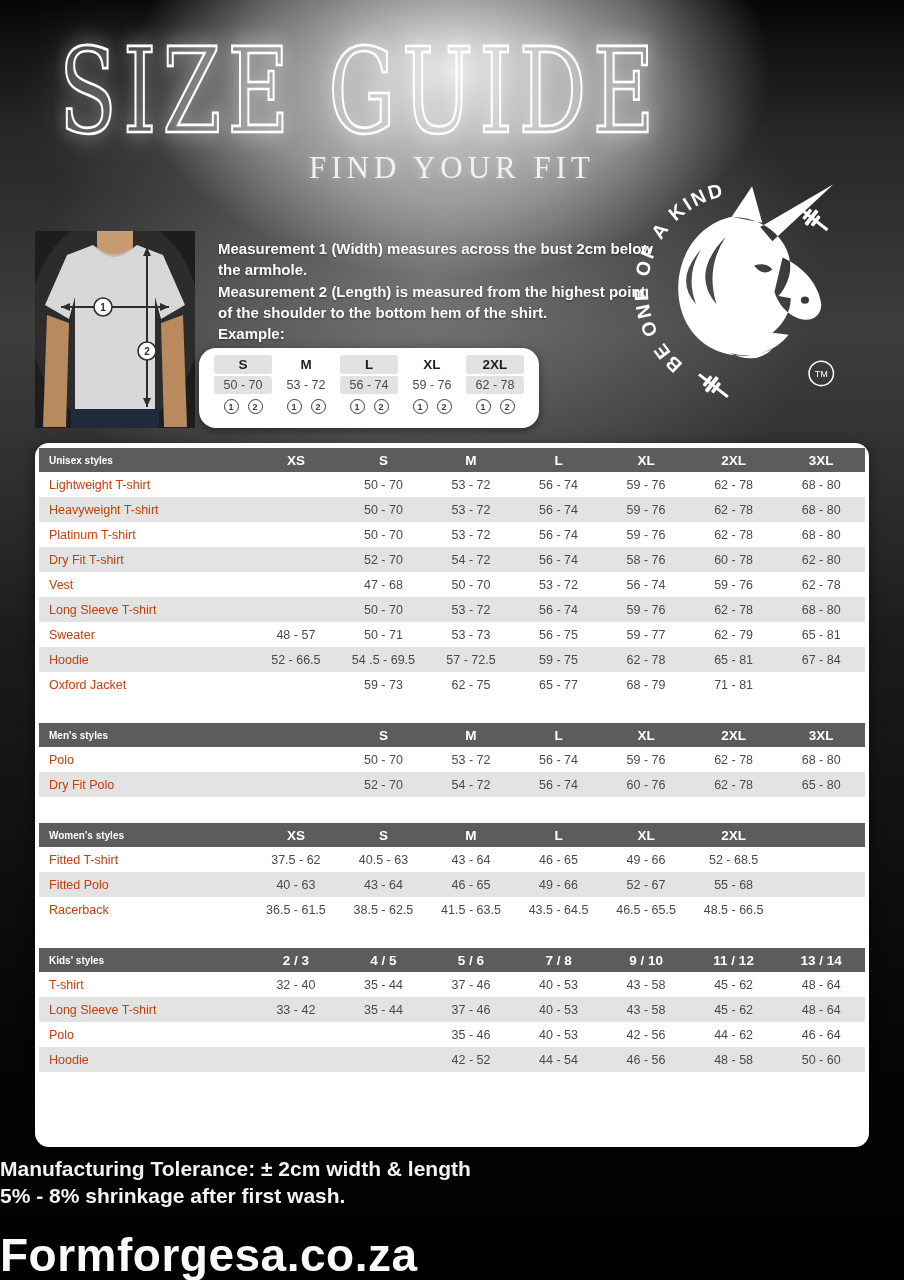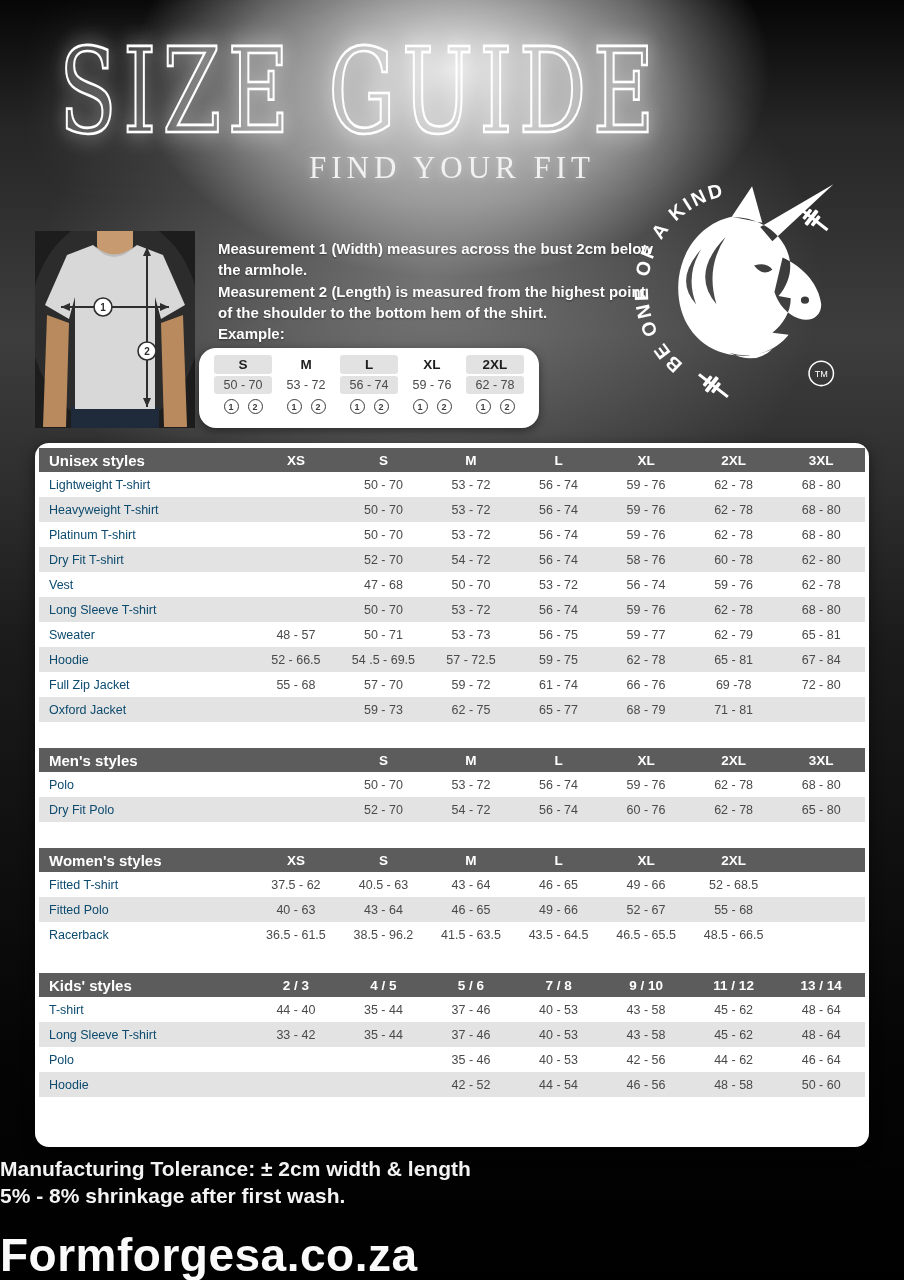--- a/index.html
+++ b/index.html
@@ -79,25 +79,25 @@
     background:#fff; border-radius:14px; padding:5px 4px 12px;
     box-shadow:0 4px 14px rgba(0,0,0,0.5);
     overflow:hidden;
   }
   .size-table { width:100%; border-collapse:collapse; table-layout:fixed; }
   .size-table + .size-table { margin-top:26px; }
   .size-table thead th {
     background:#5c5c5c; color:#fff; height:24px; font-size:13.5px; font-weight:bold;
     text-align:center; padding:0;
   }
-  .size-table th.t-title { text-align:left; padding-left:10px; font-size:15px; }
+  .size-table th.t-title { text-align:left; padding-left:10px; font-size:10px; }
   .size-table tbody td {
     height:25px; font-size:12.5px; color:#4a4a4a; text-align:center; padding:0;
   }
-  .size-table td.t-label { text-align:left; padding-left:10px; color:#0c4a6e; }
+  .size-table td.t-label { text-align:left; padding-left:10px; color:#c2410c; }
   .size-table tbody tr:nth-child(even) { background:#e3e3e3; }
 
   
   .footer { position:absolute; top:1154px; left:0; right:7px; }
   .footer .f-line { margin:3px 0; font-size:21px; font-weight:bold; color:#f3f3f3; }
   .footer .f-site { margin:20px 0 0; font-size:46px; font-weight:bold; color:#fafafa; letter-spacing:0.5px; }
 </style>
 </head>
 <body>
 
@@ -327,30 +327,20 @@
             <td class="t-label">Hoodie</td>
             <td class="t-val">52 - 66.5</td>
             <td class="t-val">54 .5 - 69.5</td>
             <td class="t-val">57 - 72.5</td>
             <td class="t-val">59 - 75</td>
             <td class="t-val">62 - 78</td>
             <td class="t-val">65 - 81</td>
             <td class="t-val">67 - 84</td>
           </tr>
           <tr>
-            <td class="t-label">Full Zip Jacket</td>
-            <td class="t-val">55 - 68</td>
-            <td class="t-val">57 - 70</td>
-            <td class="t-val">59 - 72</td>
-            <td class="t-val">61 - 74</td>
-            <td class="t-val">66 - 76</td>
-            <td class="t-val">69 -78</td>
-            <td class="t-val">72 - 80</td>
-          </tr>
-          <tr>
             <td class="t-label">Oxford Jacket</td>
             <td class="t-val"></td>
             <td class="t-val">59 - 73</td>
             <td class="t-val">62 - 75</td>
             <td class="t-val">65 - 77</td>
             <td class="t-val">68 - 79</td>
             <td class="t-val">71 - 81</td>
             <td class="t-val"></td>
           </tr>
         </tbody>
@@ -441,21 +431,21 @@
             <td class="t-val">43 - 64</td>
             <td class="t-val">46 - 65</td>
             <td class="t-val">49 - 66</td>
             <td class="t-val">52 - 67</td>
             <td class="t-val">55 - 68</td>
             <td class="t-val"></td>
           </tr>
           <tr>
             <td class="t-label">Racerback</td>
             <td class="t-val">36.5 - 61.5</td>
-            <td class="t-val">38.5 - 96.2</td>
+            <td class="t-val">38.5 - 62.5</td>
             <td class="t-val">41.5 - 63.5</td>
             <td class="t-val">43.5 - 64.5</td>
             <td class="t-val">46.5 - 65.5</td>
             <td class="t-val">48.5 - 66.5</td>
             <td class="t-val"></td>
           </tr>
         </tbody>
       </table>
       <table class="size-table">
         <colgroup>
@@ -476,21 +466,21 @@
             <th class="t-col">5 / 6</th>
             <th class="t-col">7 / 8</th>
             <th class="t-col">9 / 10</th>
             <th class="t-col">11 / 12</th>
             <th class="t-col">13 / 14</th>
           </tr>
         </thead>
         <tbody>
           <tr>
             <td class="t-label">T-shirt</td>
-            <td class="t-val">44 - 40</td>
+            <td class="t-val">32 - 40</td>
             <td class="t-val">35 - 44</td>
             <td class="t-val">37 - 46</td>
             <td class="t-val">40 - 53</td>
             <td class="t-val">43 - 58</td>
             <td class="t-val">45 - 62</td>
             <td class="t-val">48 - 64</td>
           </tr>
           <tr>
             <td class="t-label">Long Sleeve T-shirt</td>
             <td class="t-val">33 - 42</td>

